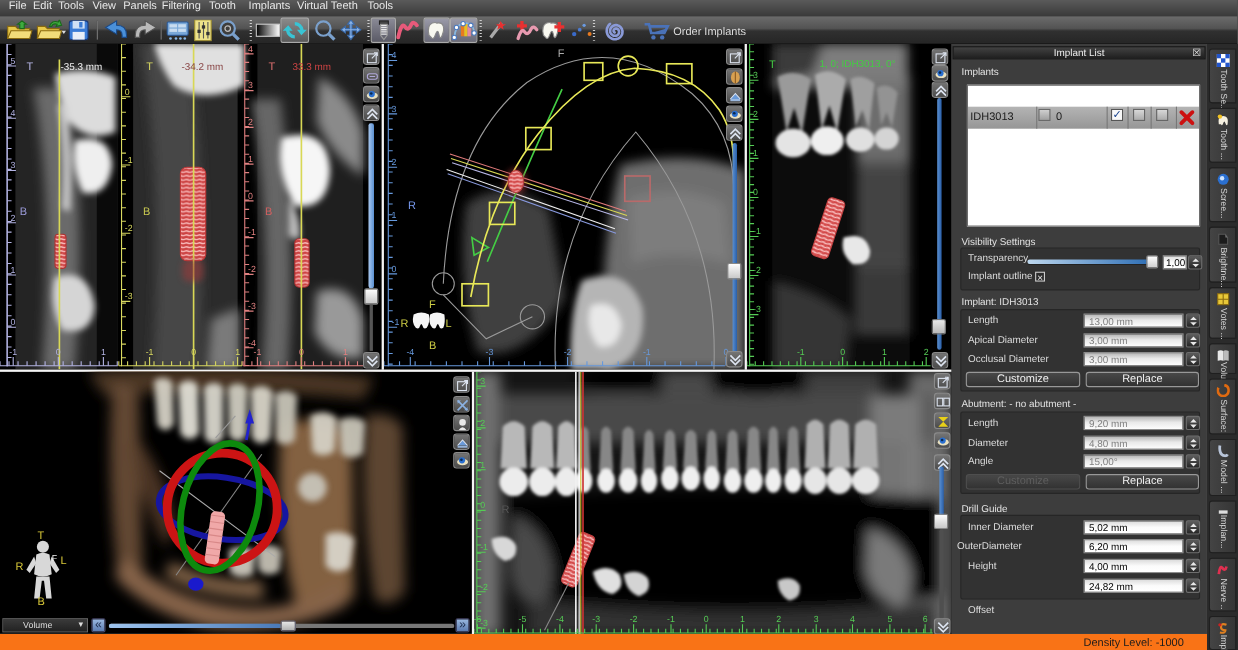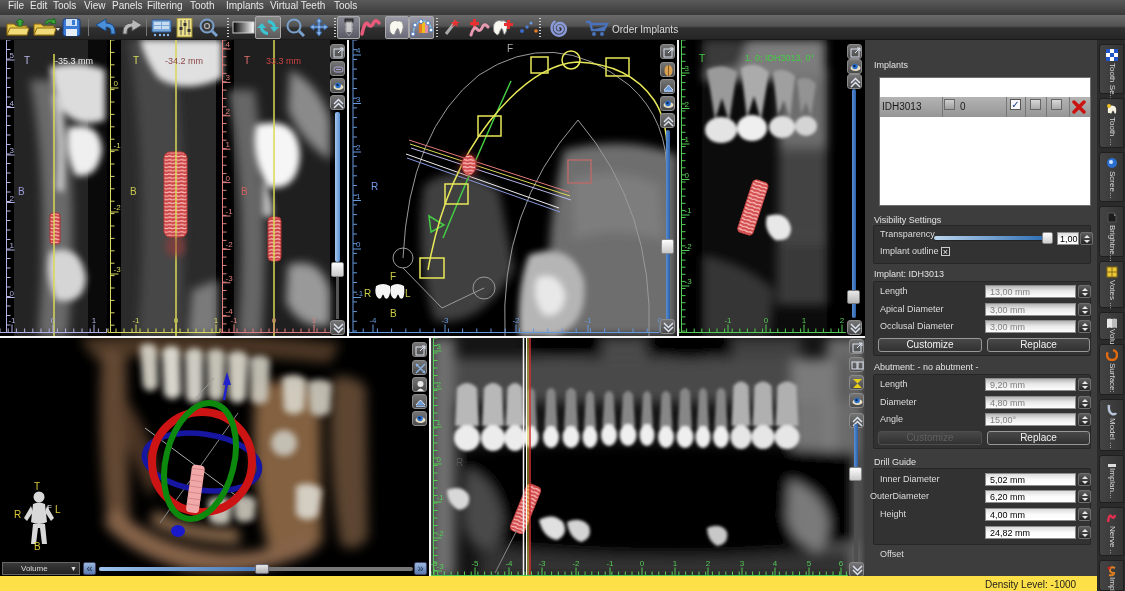--- a/index.html
+++ b/index.html
@@ -13,21 +13,21 @@
 #toolbar { left:0; top:15px; width:1125px; height:25px;
   background:linear-gradient(#6b6b6b 0%, #535353 45%, #303030 55%, #262626 100%);
   border-bottom:1px solid #1a1a1a; }
 .tbsep { position:absolute; top:4px; width:1px; height:17px; background:#2a2a2a; border-right:1px solid #777; }
 .tbdot { position:absolute; top:3px; width:2px; height:19px;
   background:repeating-linear-gradient(#cfcfcf 0 1px, transparent 1px 3px); }
 .tbi { position:absolute; top:3px; }
 #ordertxt { position:absolute; left:612px; top:9px; font-size:10px; color:#ddd; }
 .vp { position:absolute; background:#000; overflow:hidden; }
 .whline { position:absolute; background:#f5f5f5; }
-#statusbar { left:0; top:576px; width:1125px; height:15px; background:#fde047; }
+#statusbar { left:0; top:576px; width:1125px; height:15px; background:#f97316; }
 #density { position:absolute; left:985px; top:3px; font-size:10px; color:#1c1c1c; }
 #rpanel { left:865px; top:40px; width:232px; height:536px; background:#3d3d3d; color:#e8e8e8; font-size:10px; }
 #rtitle { position:absolute; left:1px; top:2px; width:230px; height:12px;
   background:linear-gradient(#424242,#1f1f1f); border:1px solid #171717; color:#eee;
   text-align:center; font-size:9px; line-height:11px; }
 .seclabel { position:absolute; font-size:9px; color:#e2e2e2; }
 .groupbox { position:absolute; background:#323232; border:1px solid #262626; border-radius:2px; }
 .fldlbl { position:absolute; font-size:9px; color:#dcdcdc; }
 .spinval { position:absolute; width:91px; height:13px; border:1px solid #8d8d8d; font-size:9px;
   background:linear-gradient(#b5b5b5,#e9e9e9 45%,#fdfdfd); color:#808080; padding:0 4px; line-height:12px; }
@@ -1229,20 +1229,21 @@
   <div class="whline" style="left:347px;top:40px;width:2px;height:296px;"></div>
   <div class="whline" style="left:677px;top:40px;width:2px;height:296px;"></div>
   <div class="whline" style="left:0;top:336px;width:865px;height:2px;"></div>
   <div class="whline" style="left:429px;top:338px;width:2px;height:240px;"></div>
 
   <div id="statusbar" class="abs">
       <div id="density">Density Level: -1000</div>
     </div>
 
   <div id="rpanel" class="abs">
+  <div id="rtitle">Implant List<span style="position:absolute;right:3px;top:0px;font-size:9px;">☒</span></div>
     <div class="seclabel" style="left:9px;top:20px;">Implants</div>
     <div style="position:absolute;left:14px;top:37px;width:212px;height:129px;background:#fff;border:1px solid #6e6e6e;">
       <div style="position:absolute;left:0;top:19px;width:210px;height:20px;background:linear-gradient(#b4b4b4,#969696);color:#1a1a1a;">
         <span style="position:absolute;left:2px;top:4px;">IDH3013</span>
         <span style="position:absolute;left:64px;top:2px;width:11px;height:11px;background:linear-gradient(#cfcfcf,#9f9f9f);border:1px solid #6a6a6a;"></span>
         <span style="position:absolute;left:80px;top:4px;">0</span>
         <span style="position:absolute;left:130px;top:2px;width:11px;height:11px;background:#f8f8f8;border:1px solid #555;color:#123d8a;font-size:10px;line-height:10px;text-align:center;">✓</span>
         <span style="position:absolute;left:150px;top:2px;width:11px;height:11px;background:linear-gradient(#d8d8d8,#ababab);border:1px solid #666;"></span>
         <span style="position:absolute;left:171px;top:2px;width:11px;height:11px;background:linear-gradient(#d8d8d8,#ababab);border:1px solid #666;"></span>
         <svg style="position:absolute;left:192px;top:3px;" width="14" height="14">

